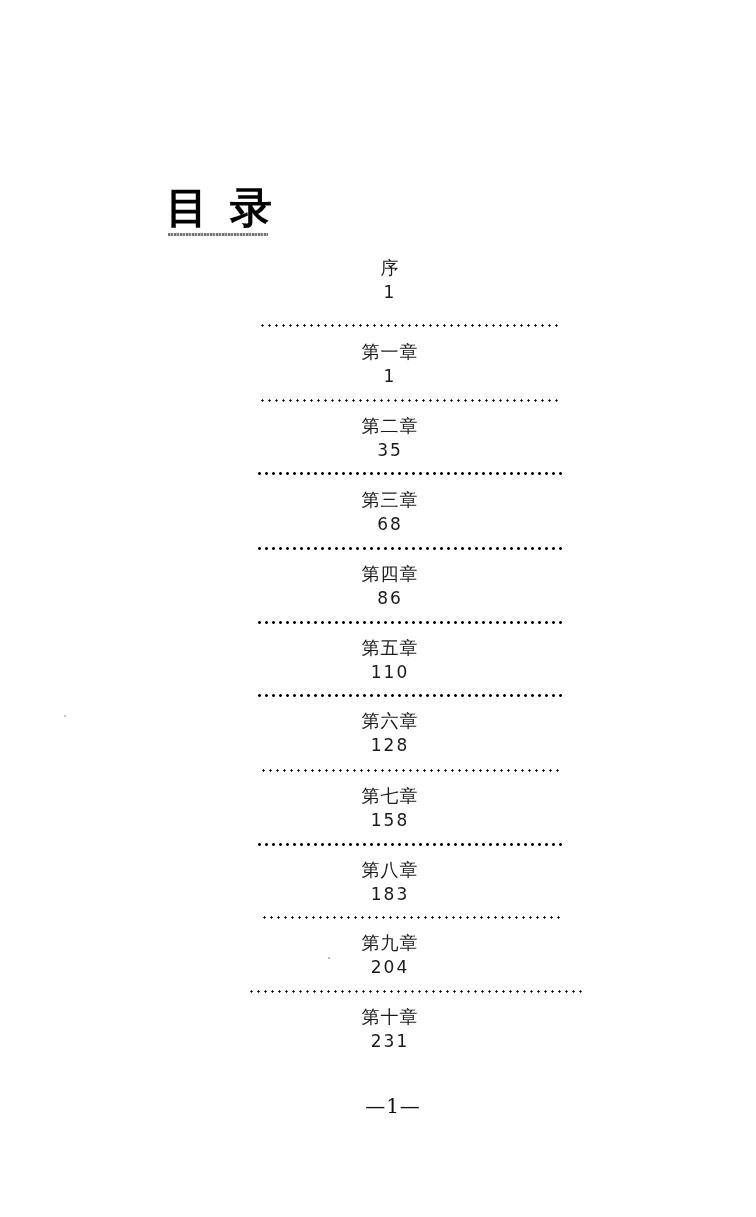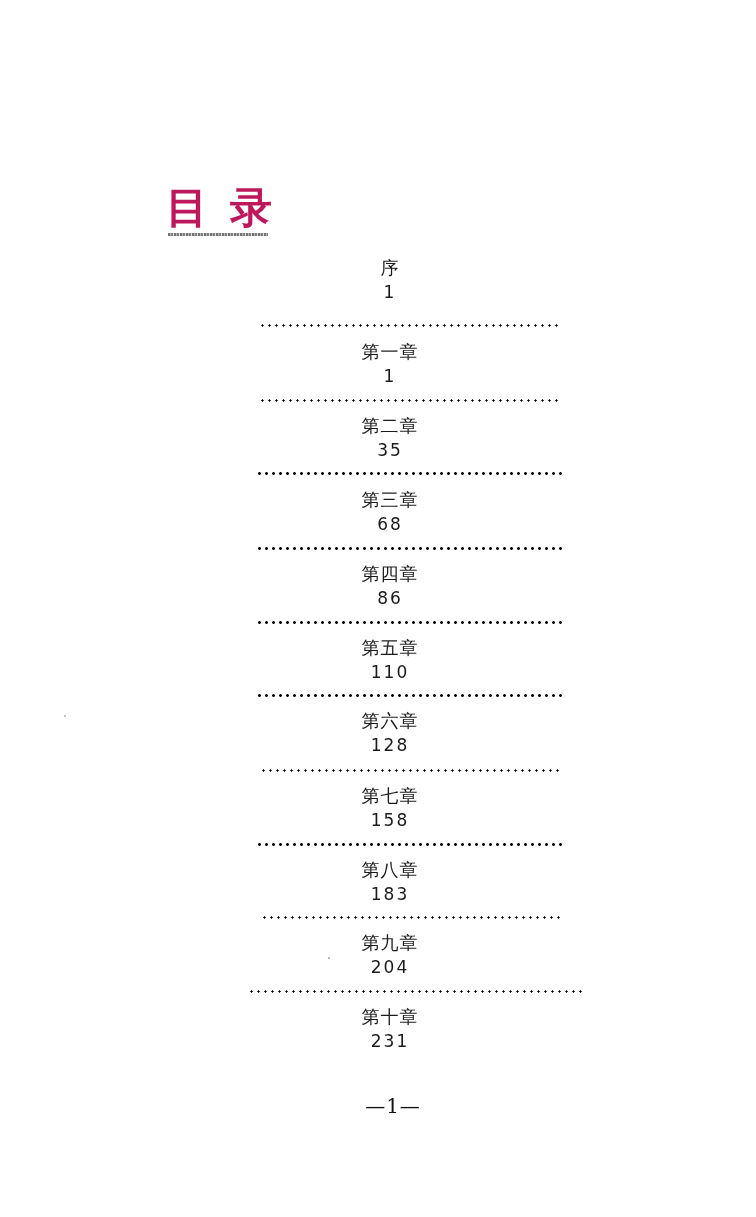--- a/index.html
+++ b/index.html
@@ -17,21 +17,21 @@
     }
     .page-heading {
       position: absolute;
       left: 166px;
       top: 184px;
       font-family: "DejaVu Serif", "Liberation Serif", serif;
       font-weight: bold;
       font-size: 42px;
       letter-spacing: 22px;
       line-height: 48px;
-      color: #be185d;
+      color: #000000;
       margin: 0;
     }
     .heading-rule {
       position: absolute;
       left: 168px;
       top: 233px;
       width: 100px;
       height: 3px;
       background: repeating-linear-gradient(90deg, #444 0 2px, #999 2px 3px, #555 3px 5px, #ccc 5px 6px);
       opacity: 0.75;

